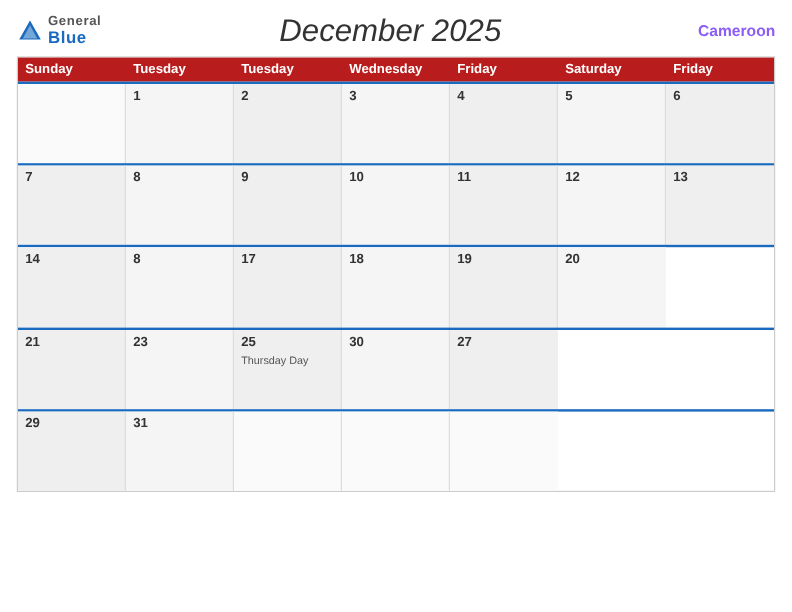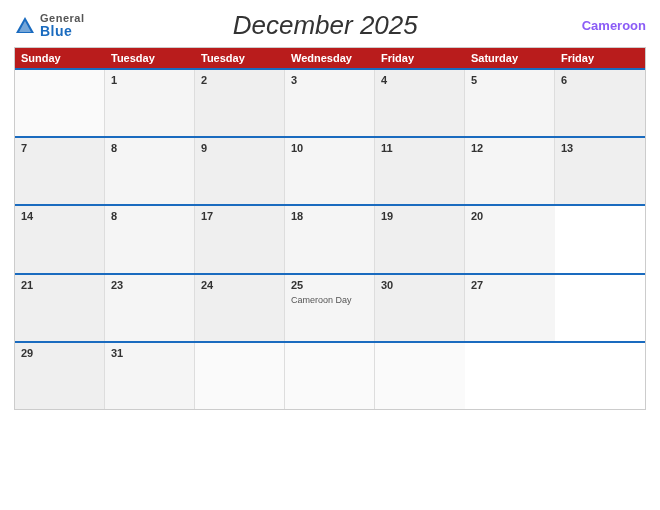--- a/index.html
+++ b/index.html
@@ -256,25 +256,22 @@
           </div>
         </div>
         <div class="week-row">
           <div class="day-cell">
             <div class="day-number">21</div>
           </div>
           <div class="day-cell">
             <div class="day-number">23</div>
           </div>
           <div class="day-cell">
-            <div class="day-number">24</div>
-          </div>
-          <div class="day-cell">
             <div class="day-number">25</div>
-            <div class="day-event">Cameroon Day</div>
+            <div class="day-event">Thursday Day</div>
           </div>
           <div class="day-cell">
             <div class="day-number">30</div>
           </div>
           <div class="day-cell">
             <div class="day-number">27</div>
           </div>
         </div>
         <div class="week-row">
           <div class="day-cell">

